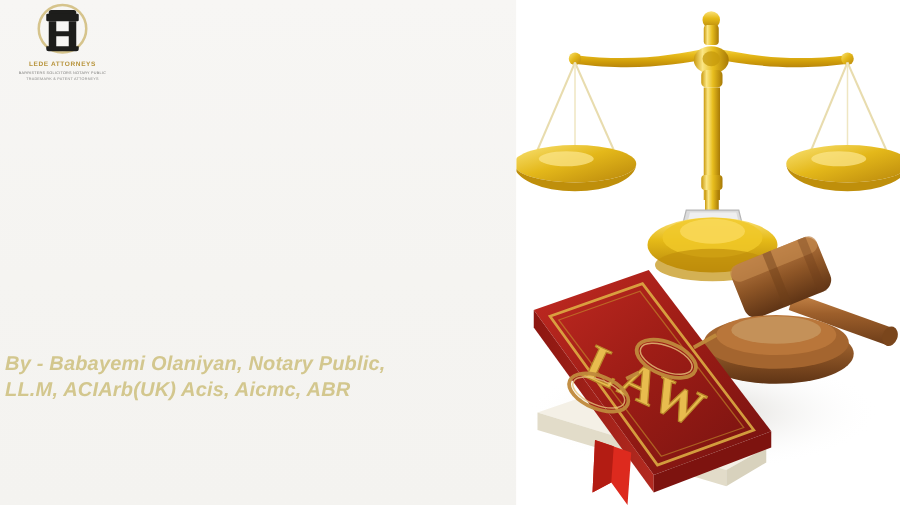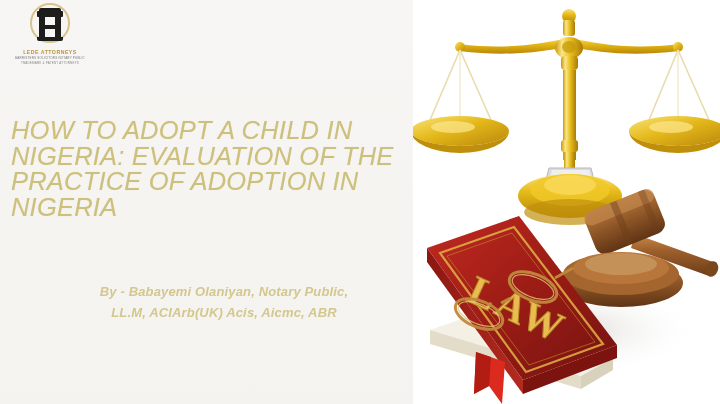--- a/index.html
+++ b/index.html
@@ -159,31 +159,30 @@
     letter-spacing: .2px;
     color: #cdc07c;
     text-transform: uppercase;
     white-space: pre-line;
     text-shadow: 0 0 1px rgba(205,192,124,.35);
   }
 
   
   .byline {
     position: absolute;
-    left: 29px;
+    left: 4px;
     top: 281px;
     width: 390px;
-    font-size: 13px;
+    font-size: 16px;
     line-height: 21px;
     font-style: italic;
     font-weight: bold;
     letter-spacing: .15px;
     color: #d3c78e;
     white-space: pre-line;
-    text-align: center;
   }
 
   
   .photo {
     position: absolute;
     left: 413px;
     top: 0;
     width: 307px;
     height: 404px;
     background: #ffffff;
@@ -210,21 +209,20 @@
         <div class="logo-col-l"></div>
         <div class="logo-col-r"></div>
         <div class="logo-bar"></div>
         <div class="logo-base"></div>
       </div>
       <div class="logo-name">LEDE ATTORNEYS</div>
       <div class="logo-sub1">BARRISTERS SOLICITORS NOTARY PUBLIC</div>
       <div class="logo-sub2">TRADEMARK &amp; PATENT ATTORNEYS</div>
     </div>
 
-    <div class="title">HOW TO ADOPT A CHILD IN NIGERIA: EVALUATION OF THE PRACTICE OF ADOPTION IN NIGERIA</div>
 
     <div class="byline">By - Babayemi Olaniyan, Notary Public,
 LL.M, ACIArb(UK) Acis, Aicmc, ABR</div>
   </div>
 
   <div class="photo">
     <svg viewBox="0 0 307 404" xmlns="http://www.w3.org/2000/svg" aria-hidden="true">
       <defs>
         <linearGradient id="goldBeam" x1="0" y1="0" x2="0" y2="1">
           <stop offset="0%" stop-color="#f7dc5e"></stop>

